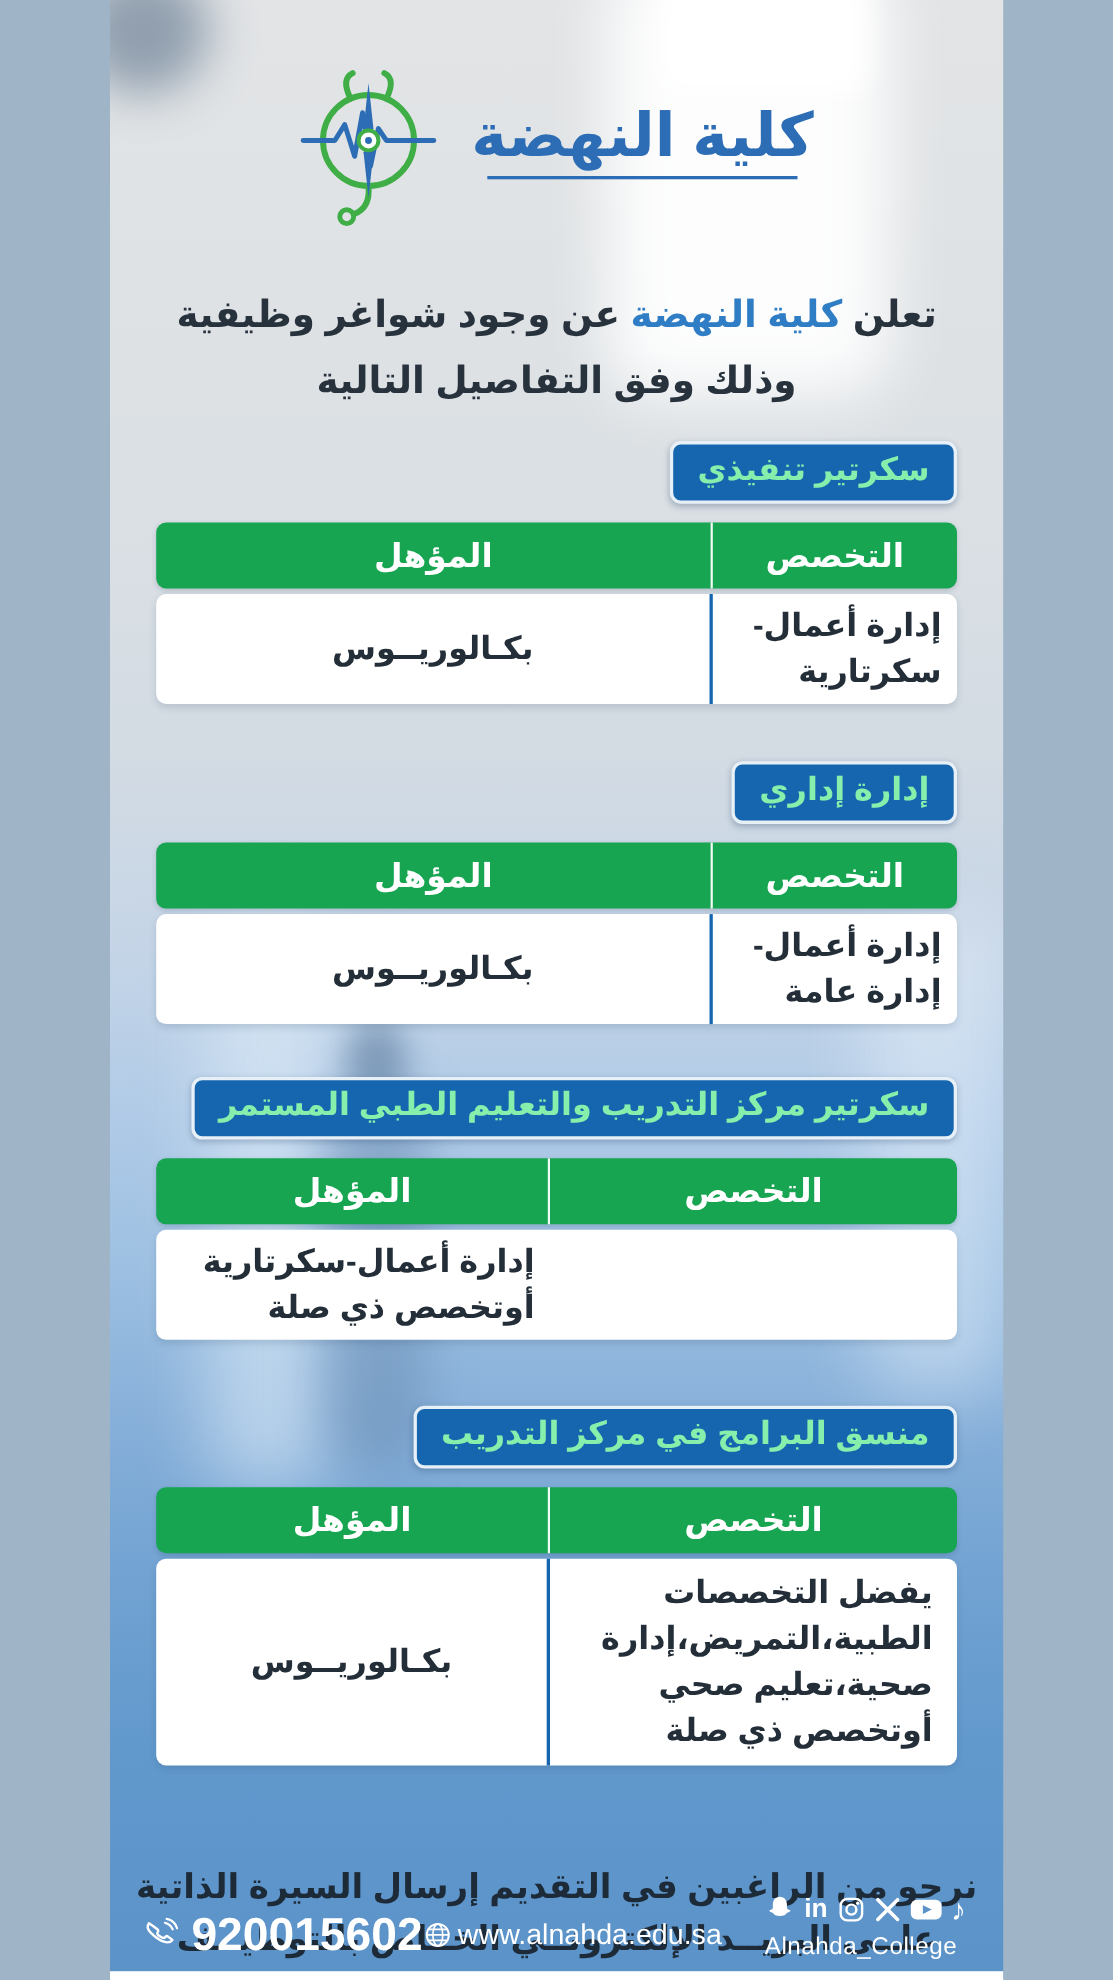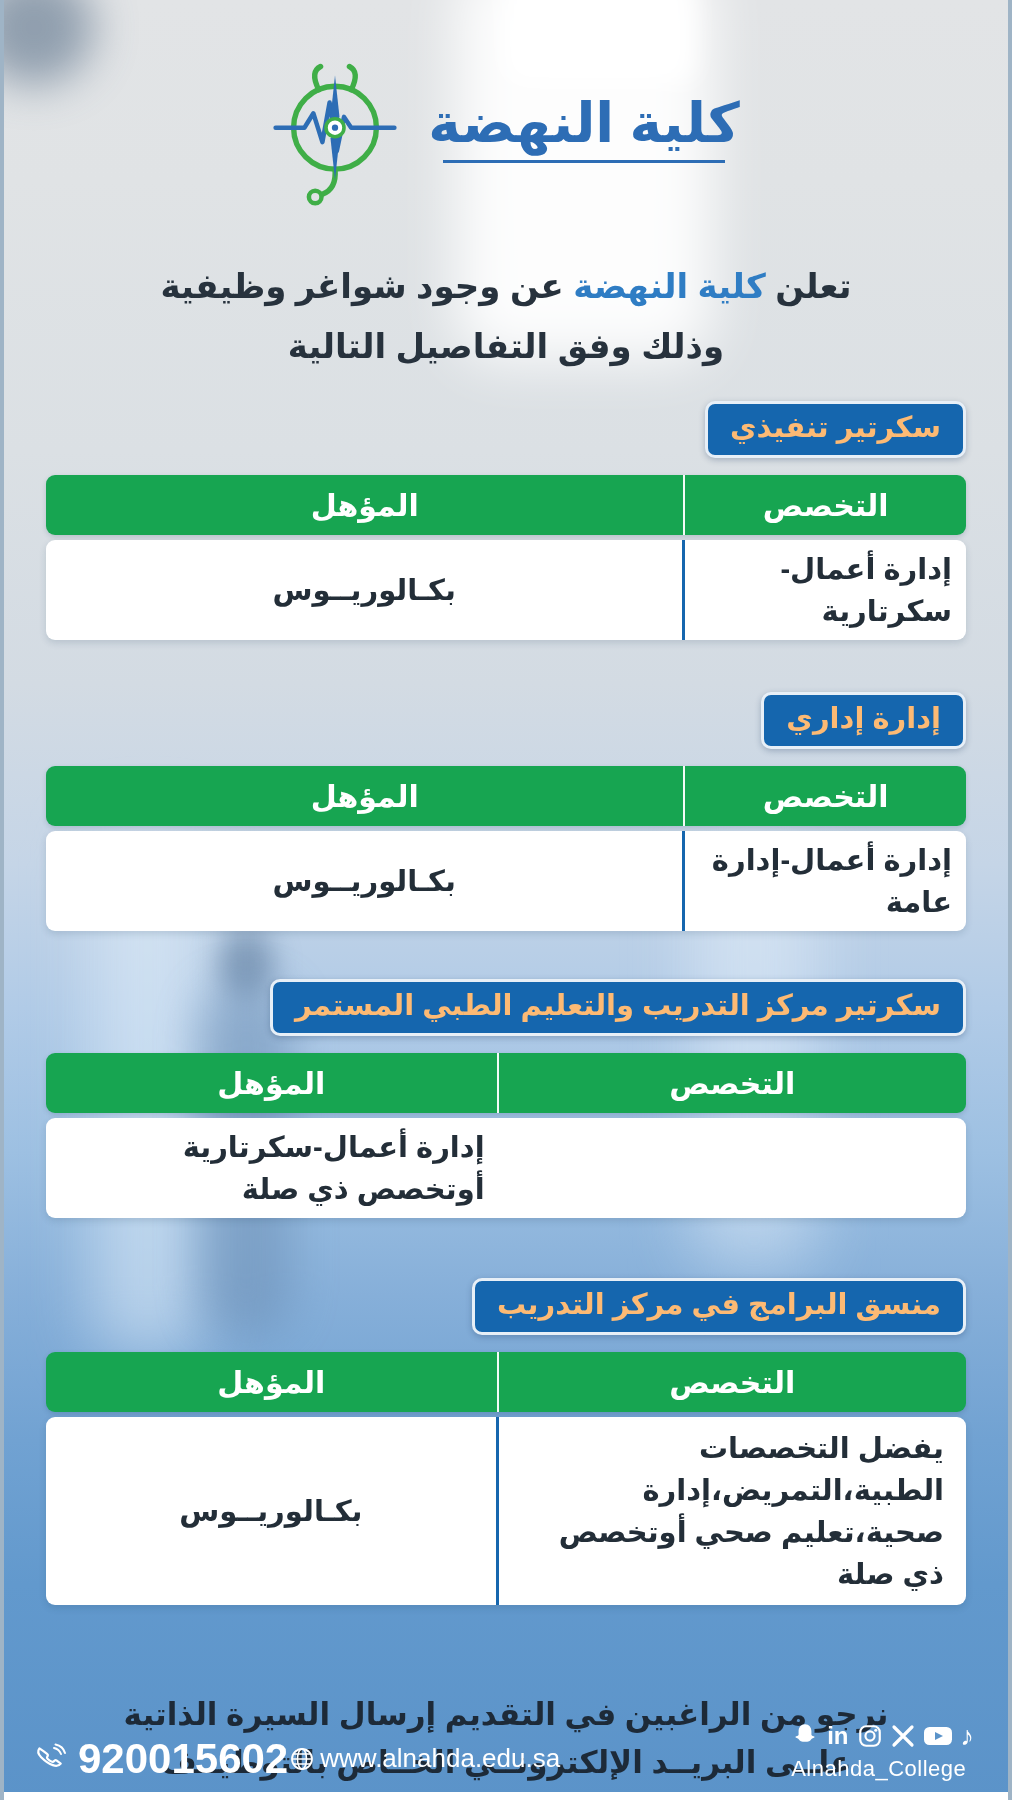--- a/index.html
+++ b/index.html
@@ -1,18 +1,18 @@
 <!DOCTYPE html>
 <html lang="ar"><head>
 <meta charset="utf-8">
 <style>
   html,body{margin:0;padding:0;background:#9fb4c6;}
   *{box-sizing:border-box;}
   .poster{
-    position:relative;width:1004px;height:1800px;margin:0 auto;overflow:hidden;
+    position:relative;width:812px;height:1800px;margin:0 auto;overflow:hidden;
     font-family:"Liberation Sans","DejaVu Sans",sans-serif;
     background:linear-gradient(180deg,
       #e2e4e6 0%, #e0e3e5 10%, #dbe0e4 25%, #d3dbe3 38%,
       #c5d5e7 48%, #b1cbe7 56%, #9dc0e2 64%, #86afd9 72%,
       #71a2d2 80%, #6299cd 88%, #5b93c9 100%);
   }
   
   .blob{position:absolute;pointer-events:none;}
   .b-light-main{left:452px;top:-40px;width:256px;height:400px;background:rgba(255,255,255,.92);filter:blur(28px);border-radius:40px;}
   .b-light-top{left:500px;top:-26px;width:190px;height:110px;background:rgba(255,255,255,.95);filter:blur(12px);border-radius:20px;}
@@ -29,21 +29,21 @@
   .logo-text{display:flex;flex-direction:column;align-items:center;}
   .logo-ar{font-size:55px;font-weight:700;color:#2d6db5;line-height:1.1;direction:rtl;}
   .logo-underline{width:282px;height:3px;background:#2d6db5;margin:6px 0 12px;}
   .logo-en{font-size:35px;font-weight:600;color:#3fae47;letter-spacing:.5px;}
   
   .intro{margin-top:42px;text-align:center;direction:rtl;color:#27323d;font-size:34px;font-weight:600;line-height:60px;}
   .intro .hl{color:#2f7dc4;}
   
   .job{display:flex;flex-direction:column;}
   .badge-row{display:flex;justify-content:flex-end;margin:0 42px 17px;}
-  .badge{background:#1566ae;color:#fdba74;direction:rtl;font-size:29px;font-weight:700;line-height:1;
+  .badge{background:#1566ae;color:#86efac;direction:rtl;font-size:29px;font-weight:700;line-height:1;
          padding:9px 22px 13px;border-radius:10px;border:3px solid #e7eff7;
          box-shadow:0 2px 6px rgba(20,50,90,.28);}
   .job-table{margin:0 42px;}
   .t-header{display:grid;background:#17a551;border-radius:9px;height:60px;box-shadow:0 2px 5px rgba(30,60,90,.18);}
   .t-header .cell{display:flex;align-items:center;justify-content:center;color:#fff;font-size:30px;font-weight:700;direction:rtl;}
   .t-header .cell.first{border-right:2px solid rgba(255,255,255,.95);}
   .t-body{display:grid;background:#fff;border-radius:9px;min-height:62px;margin-top:5px;box-shadow:0 3px 7px rgba(30,60,90,.15);}
   .t-body .cell{display:flex;align-items:center;justify-content:center;color:#232e38;font-size:29px;font-weight:600;direction:rtl;padding:8px 14px;line-height:1.45;}
   .t-body .cell.first{border-right:3px solid #1566ae;}
   .t-body .cell.rtl-start{justify-content:flex-start;text-align:start;padding:10px 22px;}

